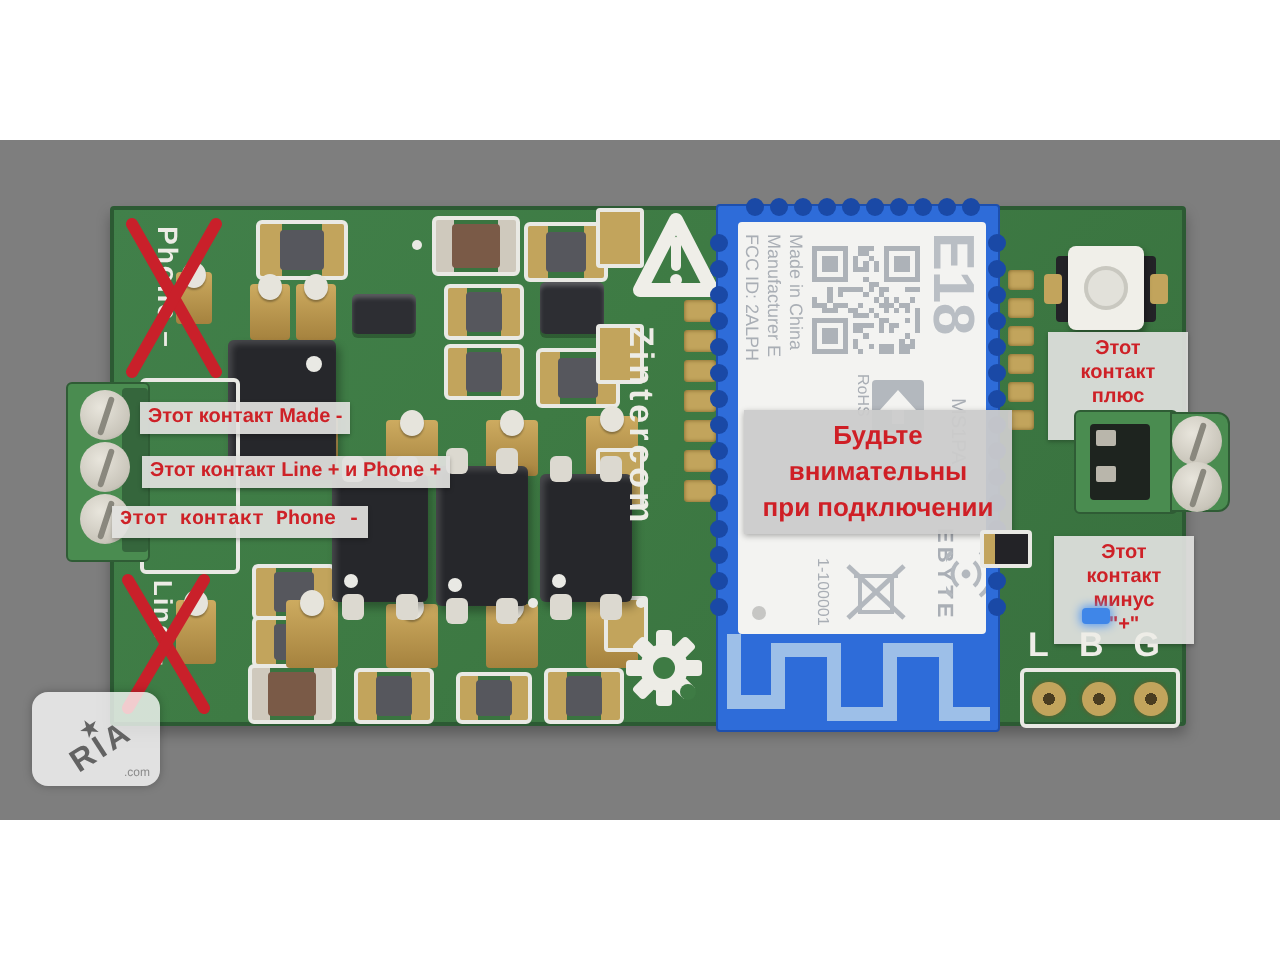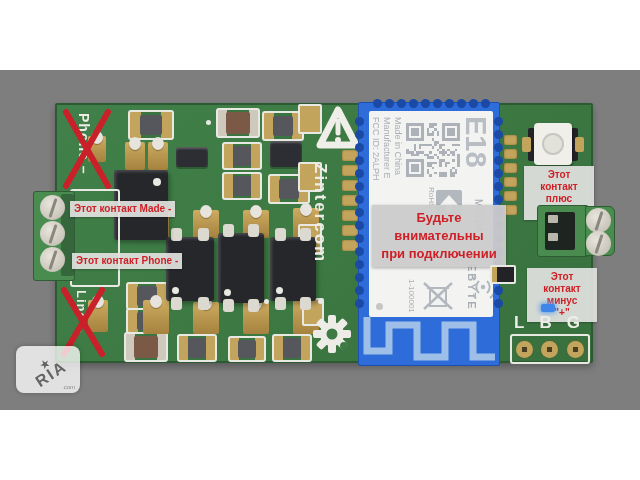--- a/index.html
+++ b/index.html
@@ -184,21 +184,22 @@
 
   <div class="silk" style="left:70px;top:189px;width:46px;height:94px;"></div>
   <div class="term3">
       <div class="face"></div>
     </div>
   <div class="screw" style="left:40px;top:195px;"></div>
   <div class="screw" style="left:40px;top:221px;"></div>
   <div class="screw" style="left:40px;top:247px;"></div>
 
   <div class="ann" style="left:70px;top:201px;">Этот контакт Made -</div>
-  <div class="ann" style="left:72px;top:253px;">Этот контакт Phone -</div>
+  <div class="ann" style="left:71px;top:228px;">Этот контакт Line + и Phone +</div>
+  <div class="ann" style="left:56px;top:253px;font-family:Liberation Mono, monospace;">Этот контакт Phone -</div>
 
   <svg class="cross" style="left:316px;top:105px;" width="44" height="46">
     <polygon points="22,5 40,40 4,40" fill="none" stroke="#efeee8" stroke-width="7" stroke-linejoin="round"></polygon>
     <line x1="22" y1="16" x2="22" y2="28" stroke="#efeee8" stroke-width="5" stroke-linecap="round"></line>
     <circle cx="22" cy="35" r="3" fill="#efeee8"></circle>
   </svg>
 
   <div class="vtext" style="left:310px;top:163px;font-size:17px;letter-spacing:2px;">Zintercom</div>
 
   <svg class="cross" style="left:311px;top:312px;" width="42" height="44">

